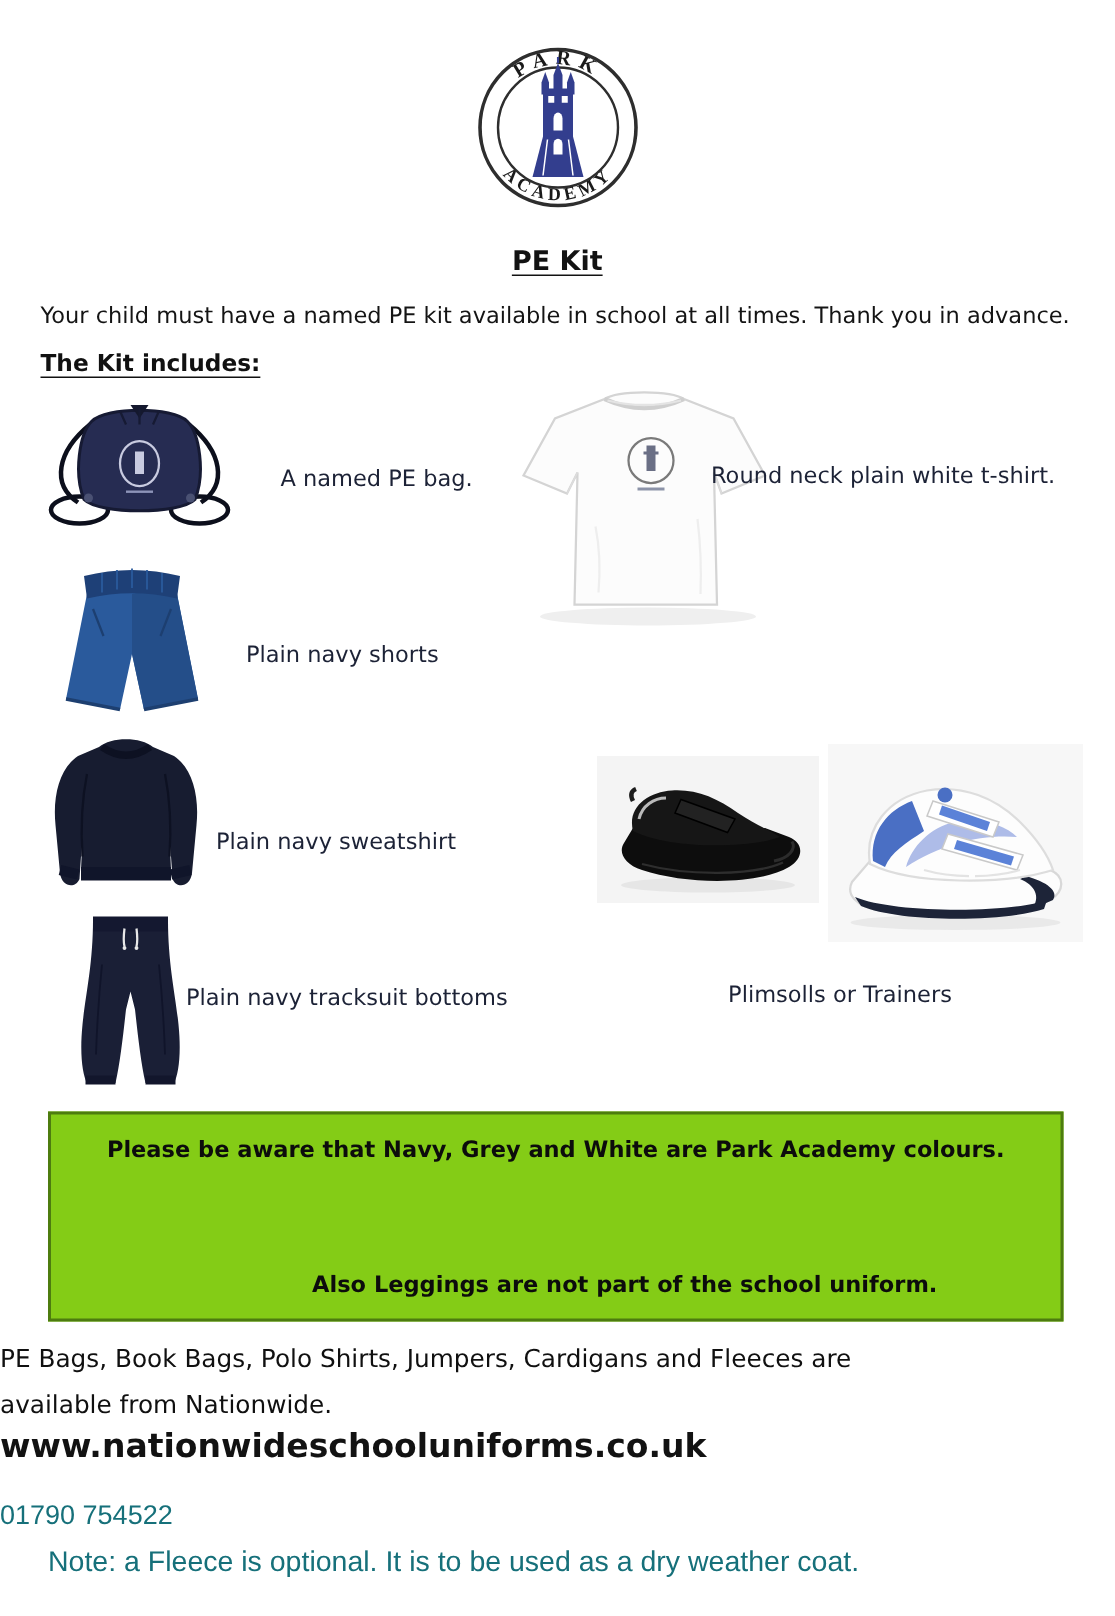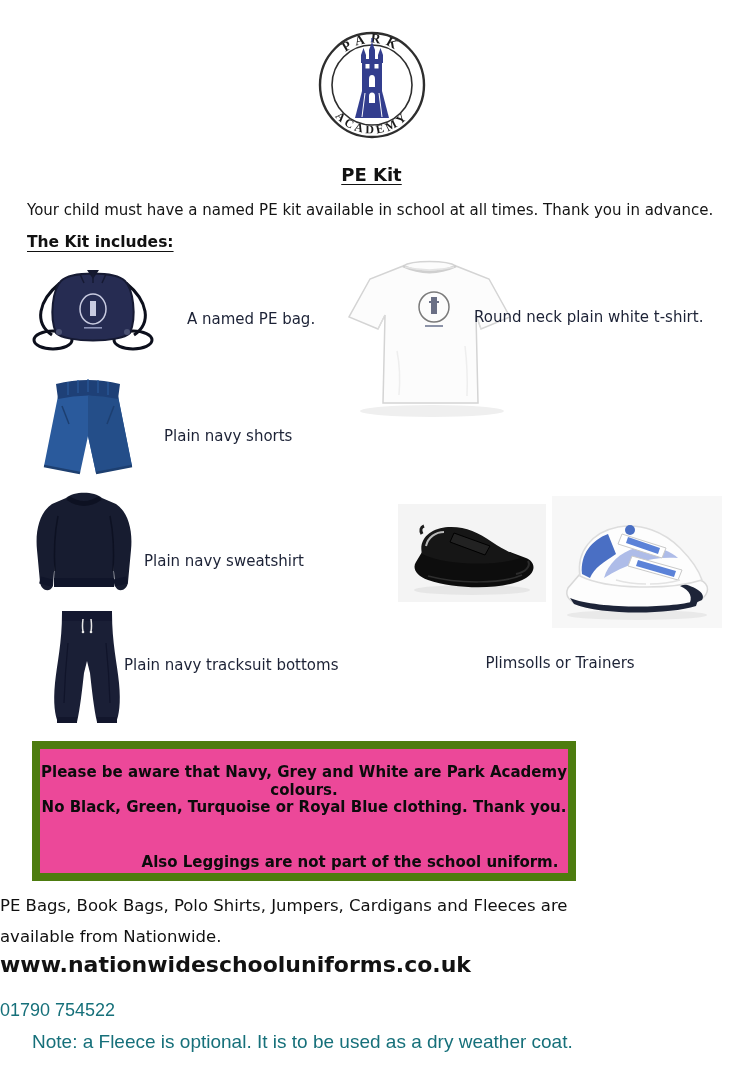--- a/index.html
+++ b/index.html
@@ -35,22 +35,22 @@
   
   .img-bag{left:30px;top:261px;width:126px;height:96px;}
   .img-tshirt{left:337px;top:251px;width:186px;height:170px;}
   .img-shorts{left:38px;top:374px;width:100px;height:106px;}
   .img-sweatshirt{left:28px;top:486px;width:112px;height:114px;}
   .img-tracksuit{left:44px;top:603px;width:86px;height:127px;}
   .img-plimsoll{left:398px;top:504px;width:148px;height:98px;}
   .img-trainer{left:552px;top:496px;width:170px;height:132px;}
   
   .notice{
-    left:32px;top:741px;width:544px;height:140px;
-    border:8px solid #4d7c0f;background:#ec4899;box-sizing:border-box;
+    left:32px;top:741px;width:677px;height:140px;
+    border:2px solid #4d7c0f;background:#84cc16;box-sizing:border-box;
   }
   .notice-line{
     position:absolute;left:0;width:100%;text-align:center;
     font-weight:bold;font-size:15px;color:#0c0c0c;
   }
   .nl1{top:14px;} .nl2{top:49px;} .nl3{top:104px;padding-left:46px;}
   
   .f-line{left:0;width:743px;text-align:left;color:#101010;}
   .f-avail1{top:896px;font-size:16.5px;}
   .f-avail2{top:927px;font-size:16.5px;}
@@ -186,21 +186,20 @@
     <polygon points="76,41 108,52 106,58 74,47" fill="#5b82d8"></polygon>
     <polygon points="80,60 130,74 126,84 76,70" fill="#ffffff" stroke="#c9c9c9"></polygon>
     <polygon points="86,64 124,75 122,81 84,70" fill="#5b82d8"></polygon>
     <circle cx="78" cy="34" r="5" fill="#4a6fc4"></circle>
     <path d="M64,84 q14,4 30,4 M98,88 q16,0 30,-4" stroke="#e3e3e3" stroke-width="1.5" fill="none"></path>
   </svg>
   <div class="abs item-label lbl-shoes">Plimsolls or Trainers</div>
 
   <div class="abs notice">
     <div class="notice-line nl1">Please be aware that Navy, Grey and White are Park Academy colours.</div>
-    <div class="notice-line nl2">No Black, Green, Turquoise or Royal Blue clothing. Thank you.</div>
     <div class="notice-line nl3">Also Leggings are not part of the school uniform.</div>
   </div>
 
   <div class="abs f-line f-avail1">PE Bags, Book Bags, Polo Shirts, Jumpers, Cardigans and Fleeces are</div>
   <div class="abs f-line f-avail2">available from Nationwide.</div>
   <div class="abs f-line f-web">www.nationwideschooluniforms.co.uk</div>
   <div class="abs f-line f-phone">01790 754522</div>
   <div class="abs f-line f-note">Note: a Fleece is optional. It is to be used as a dry weather coat.</div>
 
 </div>

